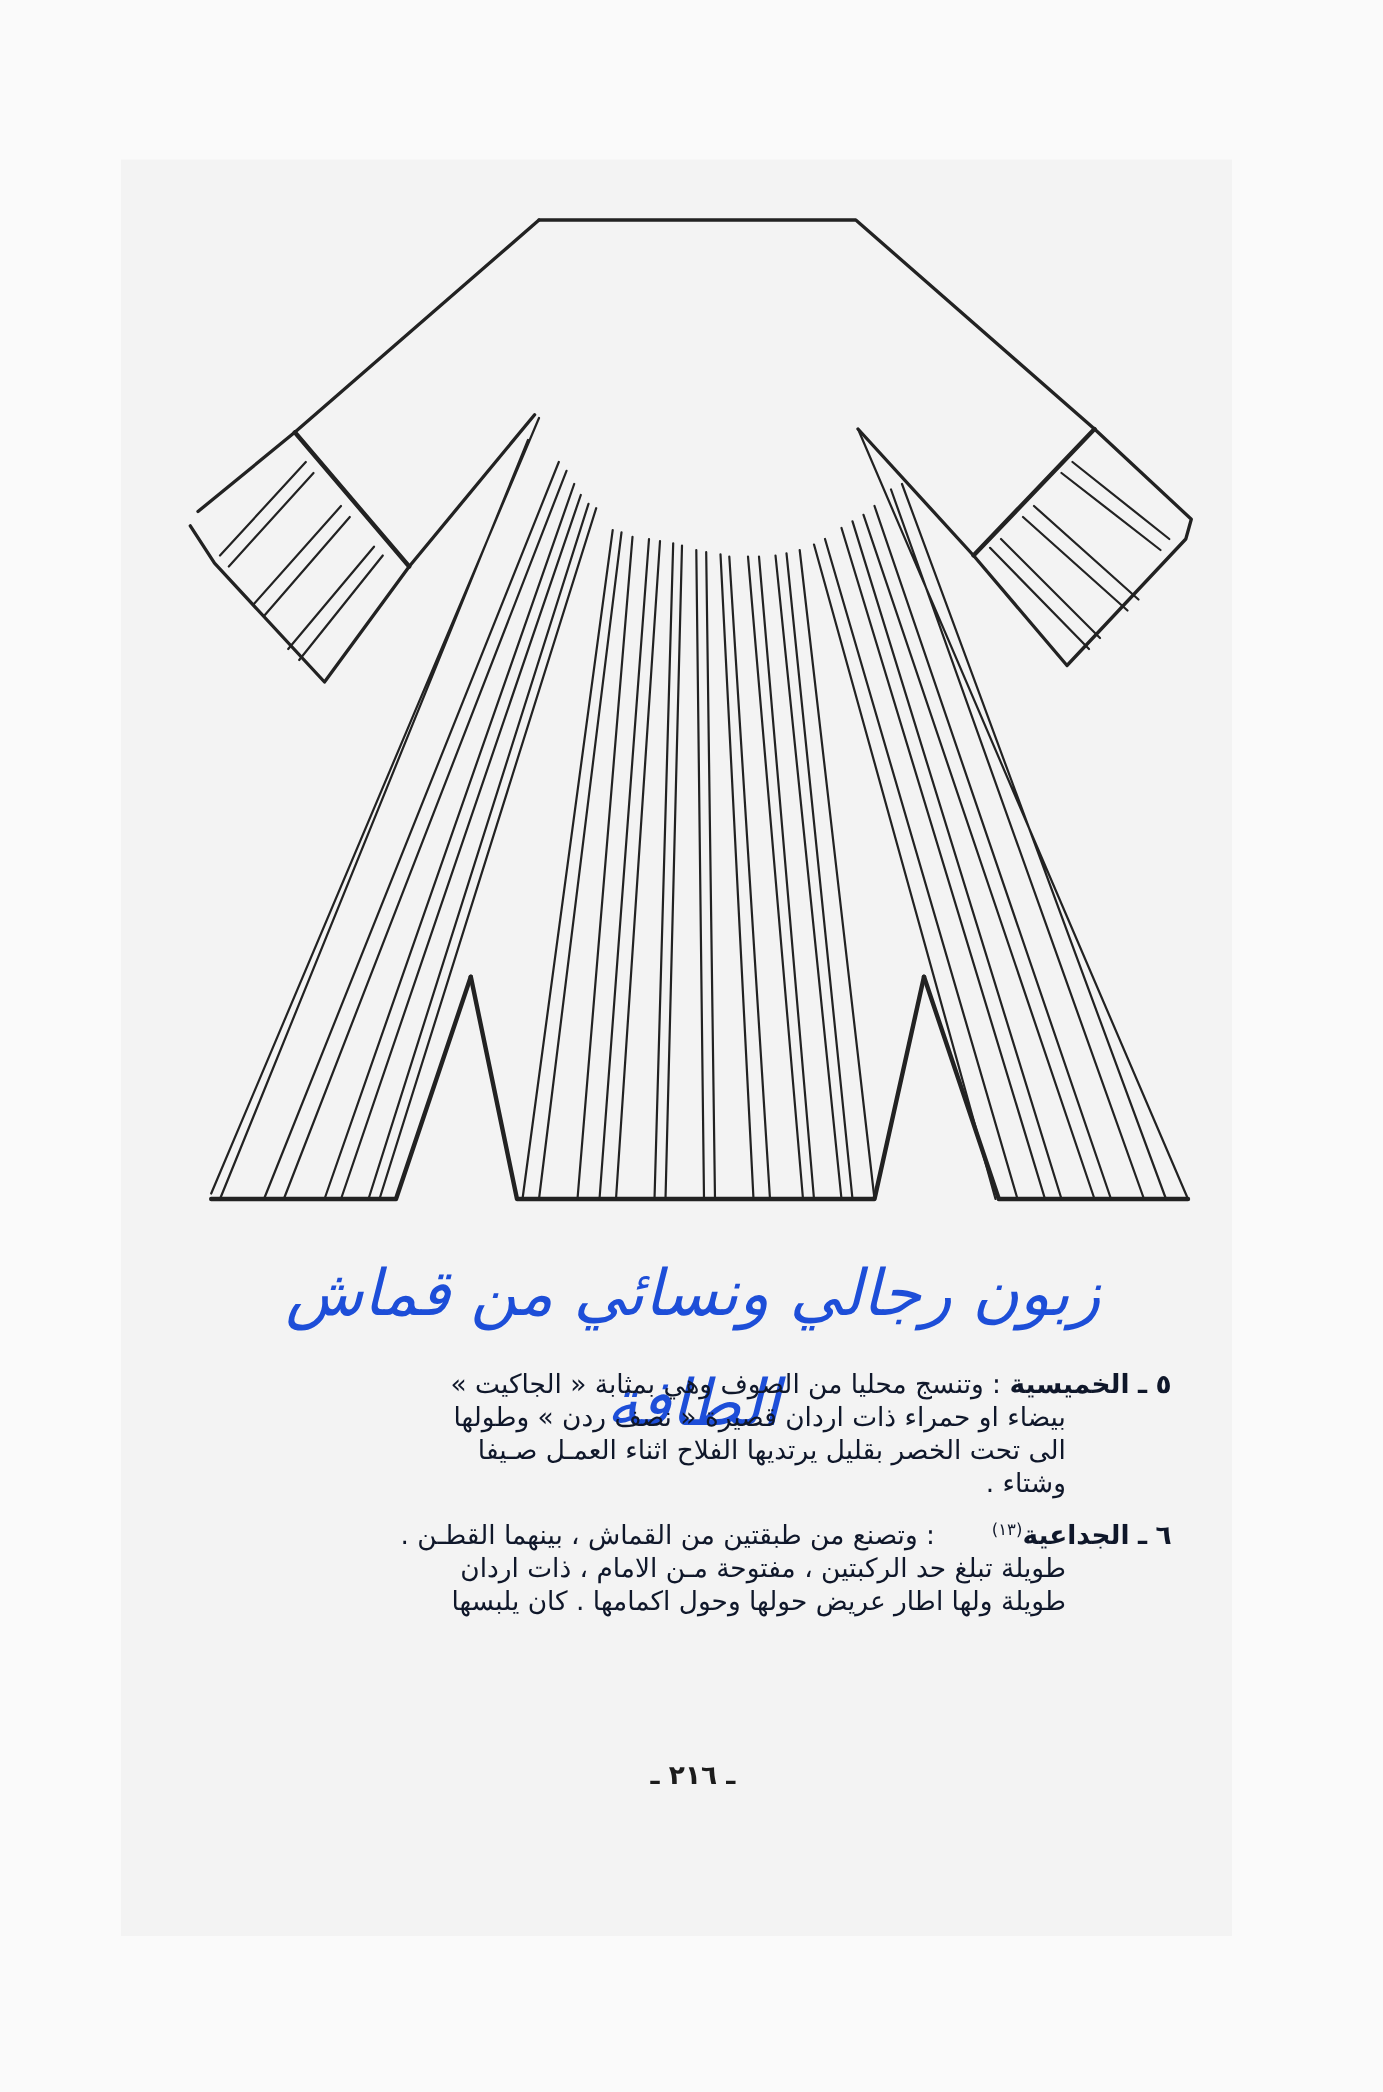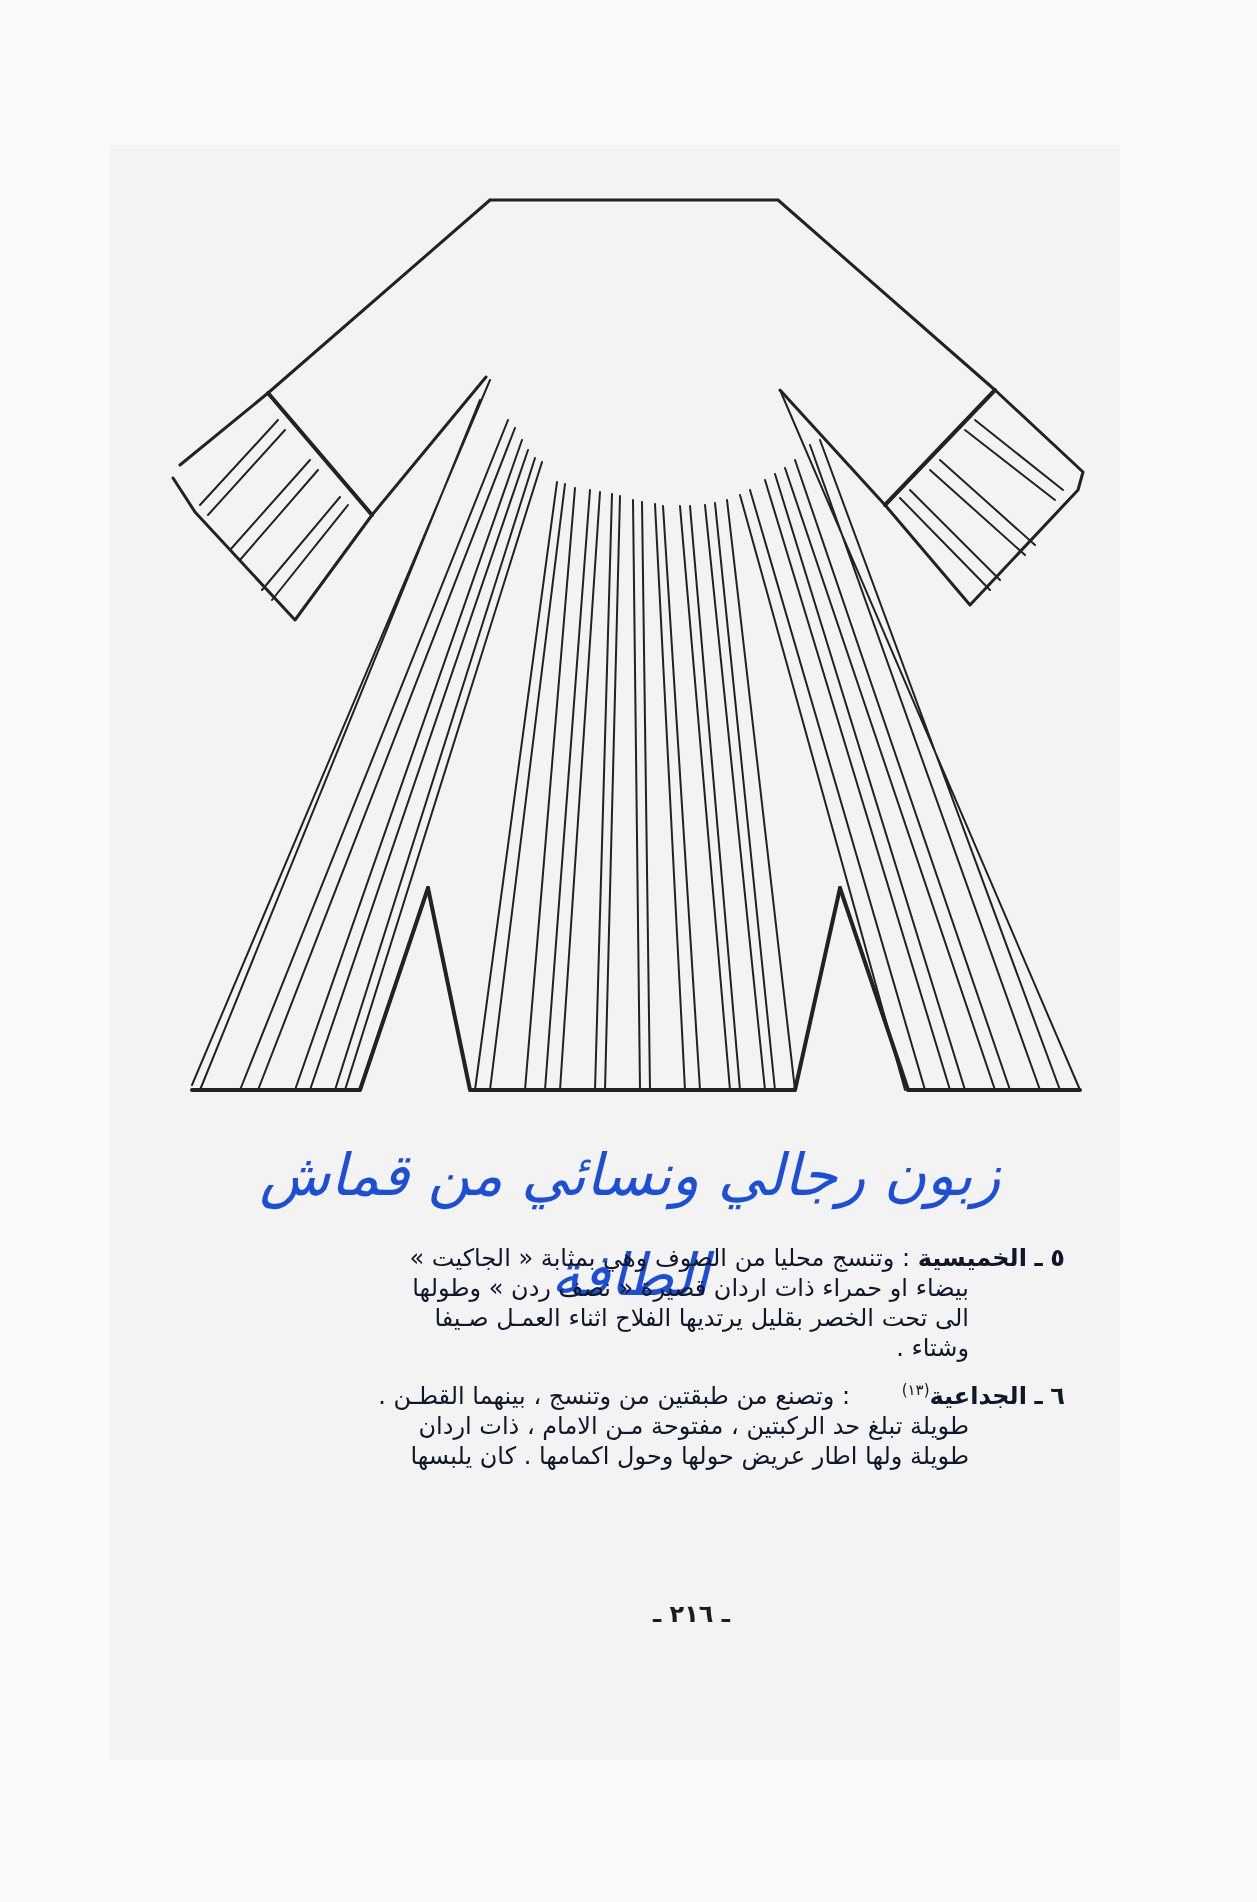--- a/index.html
+++ b/index.html
@@ -33,21 +33,21 @@
       font-size: 24px; line-height: 30px; color: #0f172a;
     }
     .entry { margin-bottom: 12px; }
     .entry .line { display: block; white-space: nowrap; }
     .entry .line.indent { padding-right: 96px; }
     .num { font-weight: bold; }
     .term { font-weight: bold; }
     .sup { font-size: 15px; vertical-align: super; margin-left: 44px; }
     .page-number {
       position: absolute; left: 530px; top: 1600px; width: 200px;
-      text-align: right; font-size: 24px; font-weight: bold;
+      text-align: center; font-size: 24px; font-weight: bold;
       direction: rtl; color: #1c1c1c;
     }
   </style>
 </head>
 <body>
 
 <div class="scan-page"></div>
 
 <svg class="drawing" viewBox="0 0 1257 1120" xmlns="http://www.w3.org/2000/svg">
   <g fill="none" stroke="#222" stroke-linecap="round" stroke-linejoin="round">
@@ -87,20 +87,20 @@
     </span>
     <span class="line indent">بيضاء او حمراء ذات اردان قصيرة « نصف ردن » وطولها</span>
     <span class="line indent">الى تحت الخصر بقليل يرتديها الفلاح اثناء العمـل صـيفا</span>
     <span class="line indent">وشتاء .</span>
   </div>
   <div class="entry">
     <span class="line">
       <span class="num">٦</span>
       <span class="num">ـ</span>
       <span class="term">الجداعية</span><span class="sup">(١٣)</span>
-      <span>: وتصنع من طبقتين من وتنسج ، بينهما القطـن .</span>
+      <span>: وتصنع من طبقتين من القماش ، بينهما القطـن .</span>
     </span>
     <span class="line indent">طويلة تبلغ حد الركبتين ، مفتوحة مـن الامام ، ذات اردان</span>
     <span class="line indent">طويلة ولها اطار عريض حولها وحول اكمامها . كان يلبسها</span>
   </div>
 </div>
 
 <div class="page-number">ـ ٢١٦ ـ</div>
 
 </body></html>

